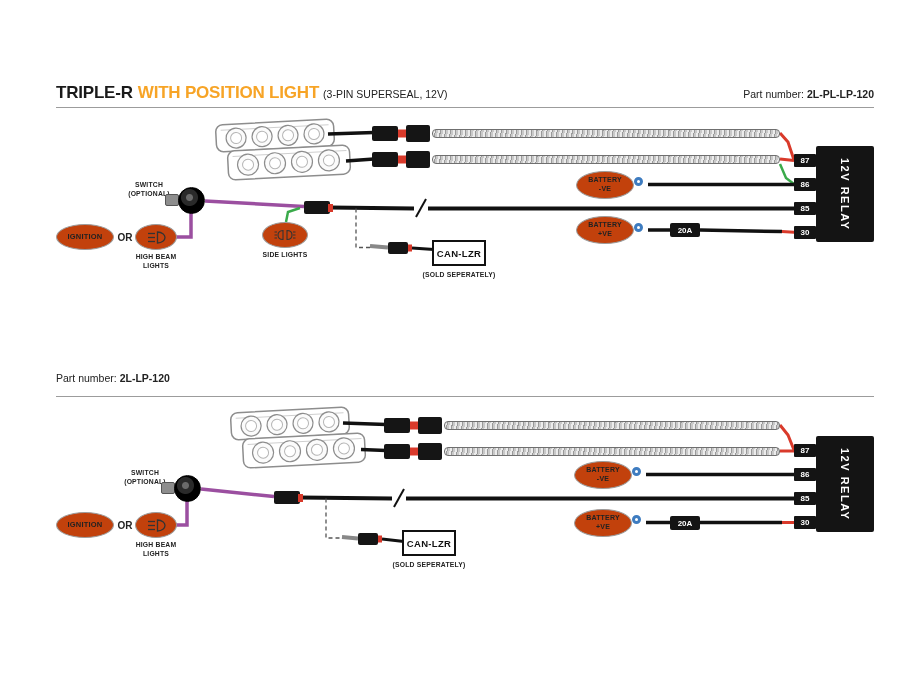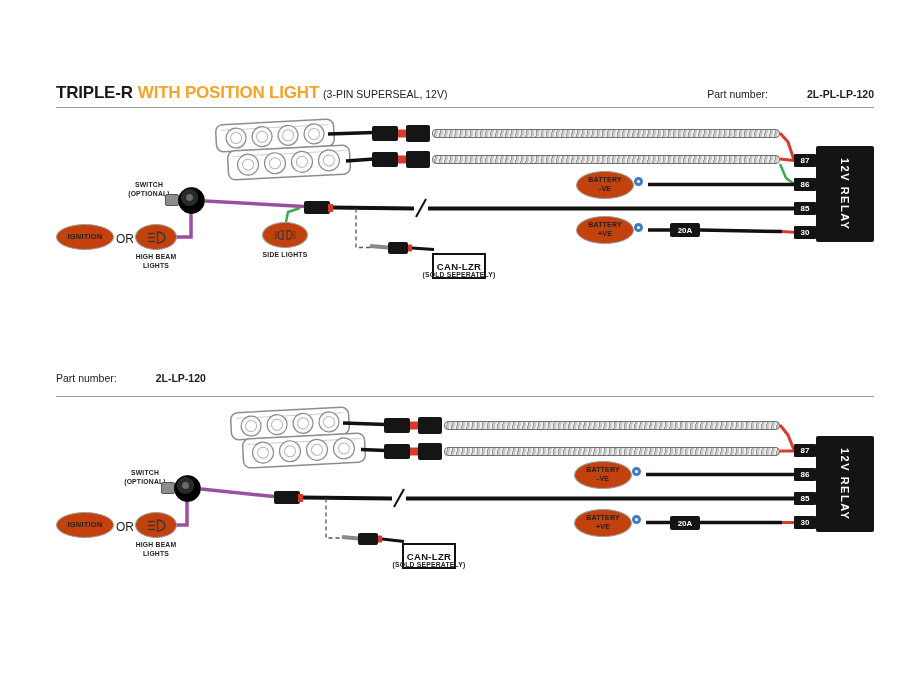--- a/index.html
+++ b/index.html
@@ -9,42 +9,42 @@
   .diagram{position:absolute;left:16px;width:900px;}
   #diagram-0{top:80px;height:280px;}
   #diagram-1{top:360px;height:315px;}
   .wires{position:absolute;left:0;top:0;}
   .hdr{position:absolute;left:40px;right:42px;display:flex;justify-content:space-between;align-items:baseline;}
   .title{white-space:nowrap;}
   .t-main{font-size:17px;font-weight:bold;letter-spacing:-0.2px;color:#1a1a1a;}
   .t-accent{font-size:17px;font-weight:bold;letter-spacing:-0.2px;margin-left:5px;color:#f7a426;}
   .t-sub{font-size:10.5px;margin-left:4px;color:#222;}
   .part{font-size:10.5px;color:#222;}
-  .part b{font-weight:bold;margin-left:36px;}
+  .part b{font-weight:bold;}
   .rule{position:absolute;left:40px;right:42px;height:1px;background:#9c9c9c;}
   .cable{position:absolute;height:9px;border-radius:4px;border:1px solid #6f6f6f;
          background:repeating-linear-gradient(100deg,#ececec 0 2px,#9a9a9a 2px 3px,#c9c9c9 3px 5px);}
   .relay{position:absolute;background:#141414;border-radius:2px;display:flex;align-items:center;justify-content:center;}
   .relay-label{color:#ffffff;font-size:11px;font-weight:bold;letter-spacing:1.5px;writing-mode:vertical-rl;}
   .pin{position:absolute;width:22px;height:13px;background:#141414;color:#fff;font-size:8px;font-weight:bold;
        display:flex;align-items:center;justify-content:center;border-radius:1px;}
   .oval{position:absolute;border:1.5px solid #9c9c9c;border-radius:50%;background:#c2410c;display:flex;
         flex-direction:column;align-items:center;justify-content:center;text-align:center;
         font-size:7px;font-weight:bold;line-height:1.25;letter-spacing:0.2px;color:#222;}
   .ring{position:absolute;width:9px;height:9px;border:3px solid #3e7cc0;border-radius:50%;background:#fff;}
   .fuse{position:absolute;background:#141414;color:#fff;font-size:8px;font-weight:bold;display:flex;
         align-items:center;justify-content:center;border-radius:2px;}
   .small-label{position:absolute;font-size:6.8px;font-weight:bold;text-align:center;line-height:1.3;
         letter-spacing:0.2px;color:#222;}
-  .or-label{position:absolute;font-size:12px;font-weight:normal;text-align:center;color:#222;}
+  .or-label{position:absolute;font-size:10px;font-weight:bold;text-align:center;color:#222;}
   .knob{position:absolute;width:27px;height:27px;border-radius:50%;border:1px solid #000;
         background:radial-gradient(circle at 42% 38%, #6a6a6a 0 3px, #2a2a2a 4px 8px, #000 9px);}
   .nut{position:absolute;width:14px;height:12px;background:#8d8d8d;border:1px solid #555;border-radius:2px;}
   .canbox{position:absolute;border:2px solid #111;background:#fff;display:flex;align-items:center;
-        justify-content:center;font-size:9.5px;font-weight:bold;letter-spacing:0.3px;color:#111;margin-top:13px;}
+        justify-content:center;font-size:9.5px;font-weight:bold;letter-spacing:0.3px;color:#111;}
   .line2{display:block;}
 </style>
 </head>
 <body>
 
 <div class="page">
 
   <section class="diagram" id="diagram-0">
     <div class="hdr" style="top:3px">
       <div class="title">

